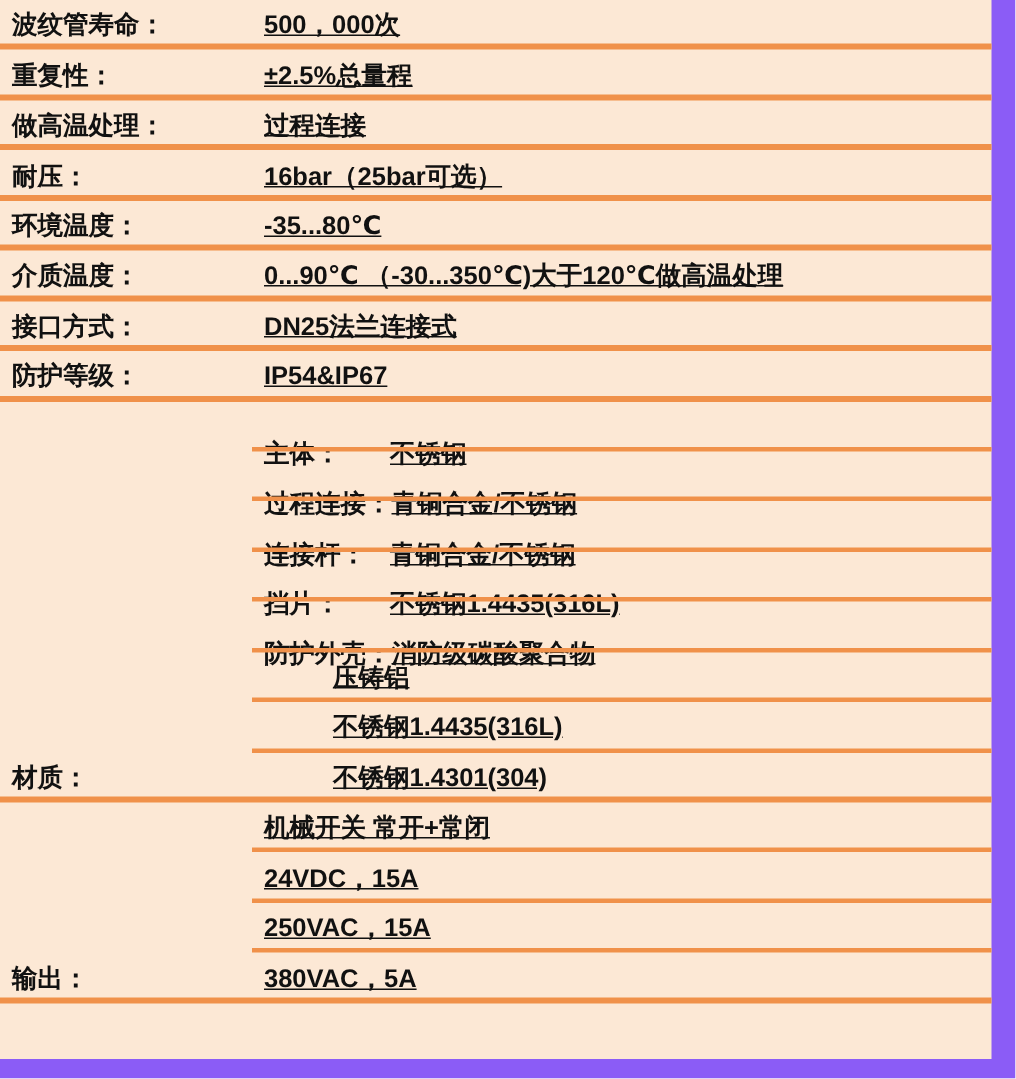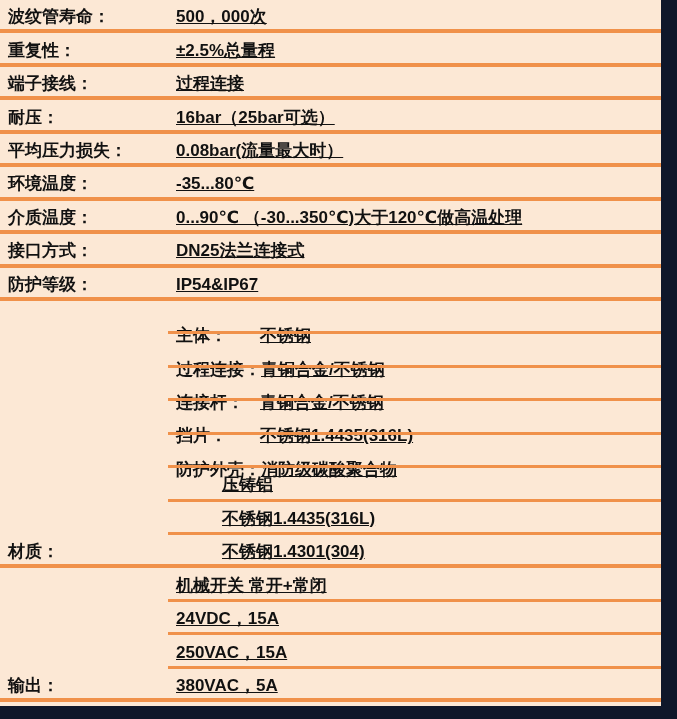--- a/index.html
+++ b/index.html
@@ -4,21 +4,21 @@
 <style>
   html, body {
     margin: 0;
     padding: 0;
     background: #ffffff;
   }
   .page {
     position: relative;
     width: 677px;
     height: 719px;
-    background: #0f172a;
+    background: #8b5cf6;
     font-family: "Liberation Sans", "DejaVu Sans", sans-serif;
     overflow: hidden;
   }
   .spec-table {
     position: absolute;
     left: 0;
     top: 0;
     width: 661px;
     height: 706px;
     background: var(--table-bg, #fce8d5);
@@ -81,32 +81,27 @@
         <div class="cell label">波纹管寿命：</div>
         <div class="cell value"><span class="vtext">500，000次</span></div>
         <div class="divider full"></div>
       </div>
       <div class="row">
         <div class="cell label">重复性：</div>
         <div class="cell value"><span class="vtext">±2.5%总量程</span></div>
         <div class="divider full"></div>
       </div>
       <div class="row">
-        <div class="cell label">端子接线：</div>
+        <div class="cell label">做高温处理：</div>
         <div class="cell value"><span class="vtext">过程连接</span></div>
         <div class="divider full"></div>
       </div>
       <div class="row">
         <div class="cell label">耐压：</div>
         <div class="cell value"><span class="vtext">16bar（25bar可选）</span></div>
-        <div class="divider full"></div>
-      </div>
-      <div class="row">
-        <div class="cell label">平均压力损失：</div>
-        <div class="cell value"><span class="vtext">0.08bar(流量最大时）</span></div>
         <div class="divider full"></div>
       </div>
       <div class="row">
         <div class="cell label">环境温度：</div>
         <div class="cell value"><span class="vtext">-35...80℃</span></div>
         <div class="divider full"></div>
       </div>
       <div class="row">
         <div class="cell label">介质温度：</div>
         <div class="cell value"><span class="vtext">0...90℃ （-30...350℃)大于120℃做高温处理</span></div>

